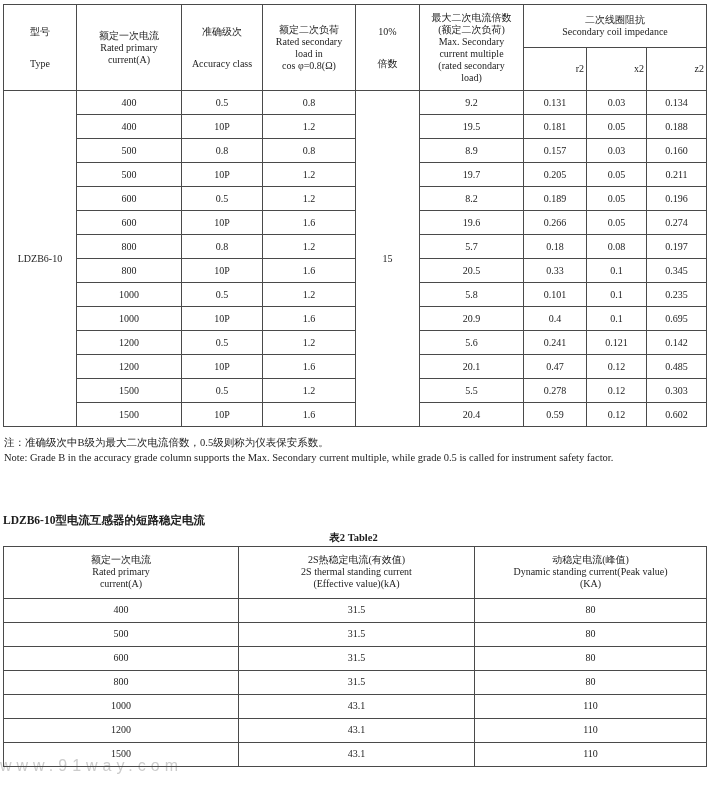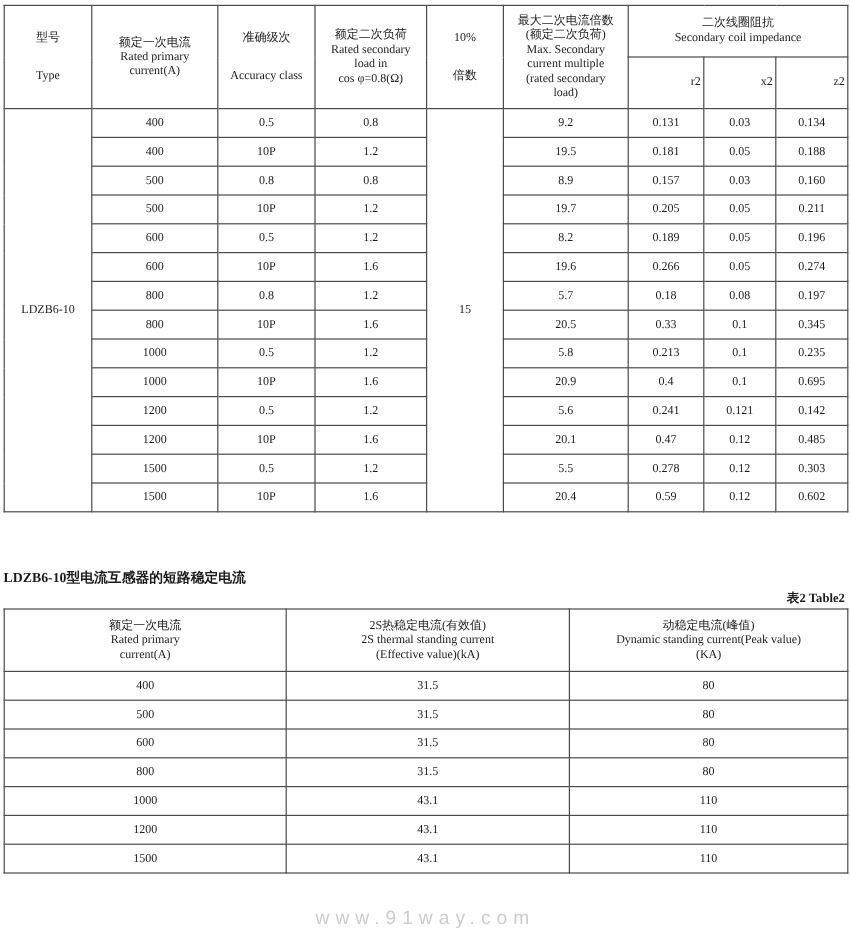--- a/index.html
+++ b/index.html
@@ -29,29 +29,28 @@
   .t1 .hrow2 td { height: 43px; text-align: right; }
   .hdr-gap { margin-top: 20px; }
 
   .notes { margin: 9px 0 0 1px; }
   .note-cn { font-size: 10.5px; line-height: 1.4; }
   .note-en { font-size: 10.5px; line-height: 1.4; }
 
   .sec2 { margin-top: 47px; }
   .sec2-title-cn { font-size: 11.5px; font-weight: bold; line-height: 1.5; }
   .sec2-title-en { font-size: 11.5px; font-weight: bold; line-height: 1.5; }
-  .table-label { text-align: right; font-size: 10.5px; font-weight: bold; margin: 1px 2px 1px 0; }
+  .table-label { text-align: center; font-size: 10.5px; font-weight: bold; margin: 1px 2px 1px 0; }
 
   .t2 td.data { height: 24px; }
   .t2 .hrow td { height: 52px; }
 
   .watermark {
     position: absolute;
     top: 757px; left: 0; width: 709px;
-    text-align: center;
     font-size: 16px;
     letter-spacing: 5px;
     color: #cccccc;
     z-index: 0;
     font-family: "Liberation Sans", "DejaVu Sans", sans-serif;
   }
 </style>
 </head>
 <body>
 
@@ -187,21 +186,21 @@
         <td class="data">20.5</td>
         <td class="data">0.33</td>
         <td class="data">0.1</td>
         <td class="data">0.345</td>
       </tr>
       <tr>
         <td class="data">1000</td>
         <td class="data">0.5</td>
         <td class="data">1.2</td>
         <td class="data">5.8</td>
-        <td class="data">0.213</td>
+        <td class="data">0.101</td>
         <td class="data">0.1</td>
         <td class="data">0.235</td>
       </tr>
       <tr>
         <td class="data">1000</td>
         <td class="data">10P</td>
         <td class="data">1.6</td>
         <td class="data">20.9</td>
         <td class="data">0.4</td>
         <td class="data">0.1</td>
@@ -240,20 +239,22 @@
         <td class="data">1.6</td>
         <td class="data">20.4</td>
         <td class="data">0.59</td>
         <td class="data">0.12</td>
         <td class="data">0.602</td>
       </tr>
     </tbody>
   </table>
 
   <div class="notes">
+    <div class="note-cn">注：准确级次中B级为最大二次电流倍数，0.5级则称为仪表保安系数。</div>
+    <div class="note-en">Note: Grade B in the accuracy grade column supports the Max. Secondary current multiple, while grade 0.5 is called for instrument safety factor.</div>
   </div>
 
   <div class="sec2">
     <div class="sec2-title-cn">LDZB6-10型电流互感器的短路稳定电流</div>
     <div class="table-label">表2  Table2</div>
   </div>
 
   <table class="t2">
     <colgroup>
       <col style="width:235px">

